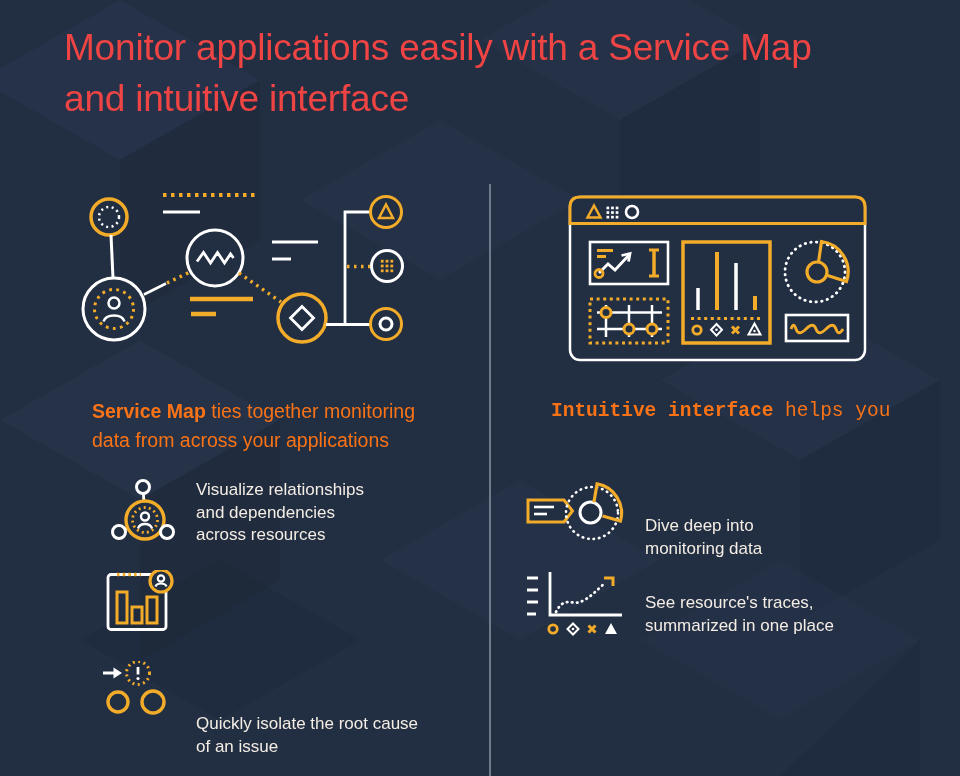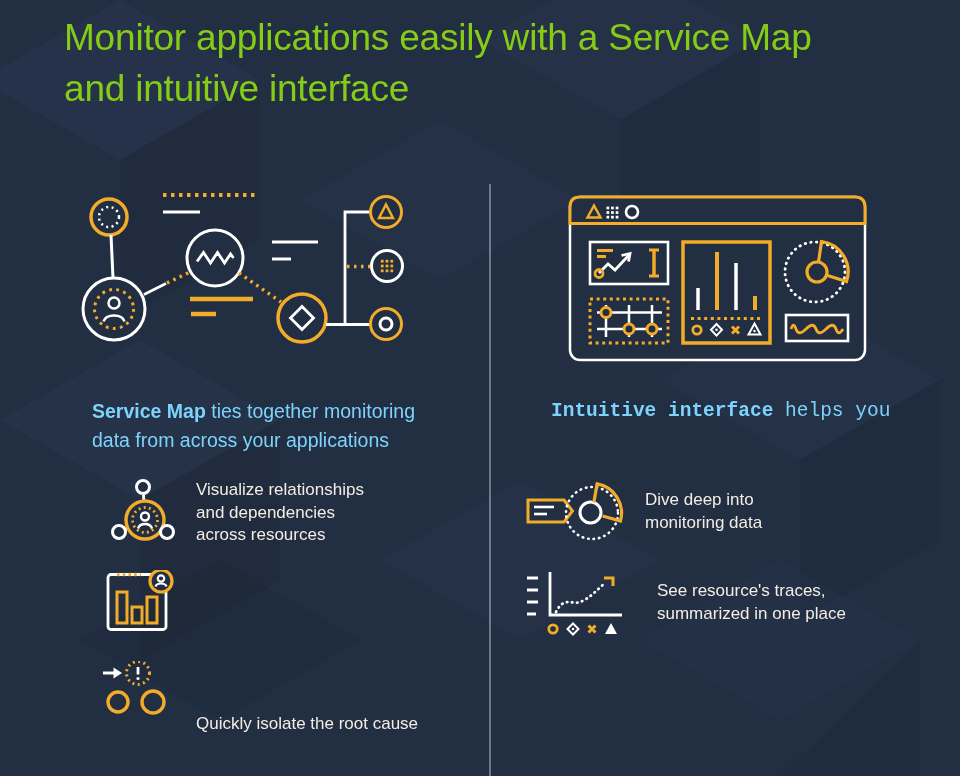--- a/index.html
+++ b/index.html
@@ -6,26 +6,26 @@
   body{
     width:960px;height:776px;
     background:#222E42;
     font-family:"Liberation Sans", sans-serif;
     overflow:hidden;
   }
   .canvas{position:relative;width:960px;height:776px;overflow:hidden;}
   .bg{position:absolute;left:0;top:0;z-index:0;}
   .layer{position:absolute;z-index:2;}
   .page-title{
-    left:64px;top:12px;width:880px;
-    color:#84cc16;font-size:37px;line-height:51px;font-weight:300;
+    left:64px;top:22px;width:880px;
+    color:#ef4444;font-size:37px;line-height:51px;font-weight:300;
     letter-spacing:-0.2px;
   }
   .lead{
-    color:#7dd3fc;font-size:19.5px;line-height:29px;font-weight:400;
+    color:#f97316;font-size:19.5px;line-height:29px;font-weight:400;
   }
   .lead b{font-weight:700;}
   .lead-left{left:92px;top:397px;width:380px;}
   .lead-right{left:551px;top:397px;width:390px;font-family:Liberation Mono, monospace;}
   .bullet-text{
     color:#F3EDE4;font-size:17px;line-height:22.5px;font-weight:400;
   }
   .divider{
     position:absolute;left:489px;top:184px;width:1.5px;height:592px;
     background:rgba(185,196,210,0.5);z-index:1;
@@ -240,49 +240,50 @@
     <g>
       <line x1="38" y1="6" x2="38" y2="13.5" class="sw" stroke-width="2.8"></line>
       <circle cx="38" cy="17.5" r="1.6" class="fw"></circle>
     </g>
     <circle cx="18" cy="41" r="10" class="sy" stroke-width="3.4"></circle>
     <circle cx="53" cy="41" r="11" class="sy" stroke-width="3.4"></circle>
   </svg>
 
   <div class="layer bullet-text" style="left:196px;top:672px;margin-top:41px;">
     <div>Quickly isolate the root cause</div>
+    <div>of an issue</div>
   </div>
 
   <svg class="layer" style="left:524px;top:481px;" width="102" height="64" viewBox="0 0 102 64">
     <path d="M4,19 H40 L48.5,30 L40,41 H4 Z" class="sy fbg" stroke-width="3"></path>
     <line x1="10" y1="26" x2="30" y2="26" class="sw" stroke-width="2.6"></line>
     <line x1="10" y1="33" x2="23" y2="33" class="sw" stroke-width="2.6"></line>
     <circle cx="68" cy="32" r="26" class="sw" stroke-width="2.6" stroke-dasharray="0.5 5" stroke-linecap="round"></circle>
     <circle cx="66.5" cy="31.5" r="10.5" class="sw fbg" stroke-width="3"></circle>
     <path d="M69.9,21.2 L73.1,2.9 A29.5,29.5 0 0 1 96.4,40.1 L78.6,35" class="sy" stroke-width="3.2"></path>
   </svg>
 
-  <div class="layer bullet-text" style="left:645px;top:489px;">
+  <div class="layer bullet-text" style="left:645px;top:515px;">
     <div>Dive deep into</div>
     <div>monitoring data</div>
   </div>
 
   <svg class="layer" style="left:524px;top:563px;" width="100" height="74" viewBox="0 0 100 74">
     <line x1="3" y1="15" x2="14" y2="15" class="sw" stroke-width="3"></line>
     <line x1="3" y1="27" x2="14" y2="27" class="sw" stroke-width="3"></line>
     <line x1="3" y1="39" x2="14" y2="39" class="sw" stroke-width="3"></line>
     <line x1="3" y1="51" x2="12" y2="51" class="sw" stroke-width="3"></line>
     <path d="M26,9 V52 H98" class="sw" stroke-width="2.8"></path>
     <path d="M32,49 C40,33 47,42 56,39 C65,36 74,26 81,20" class="sw" stroke-width="2.8" stroke-dasharray="0.5 4.6" stroke-linecap="round"></path>
     <path d="M80,15 H89 V23" class="sy" stroke-width="3"></path>
     <circle cx="29" cy="66" r="4.2" class="sy" stroke-width="2.8"></circle>
     <path d="M49,60.5 L54.5,66 L49,71.5 L43.5,66 Z" class="sw" stroke-width="2"></path>
     <circle cx="49" cy="66" r="1.3" class="fw"></circle>
     <path d="M64.5,62.5 L71.5,69.5 M71.5,62.5 L64.5,69.5" class="sy" stroke-width="3"></path>
     <path d="M87,60 L93,71 L81,71 Z" class="fw"></path>
   </svg>
 
-  <div class="layer bullet-text" style="left:645px;top:580px;margin-left:12px;">
+  <div class="layer bullet-text" style="left:645px;top:592px;">
     <div>See resource's traces,</div>
     <div>summarized in one place</div>
   </div>
 
 </div>
 
 </body></html>

